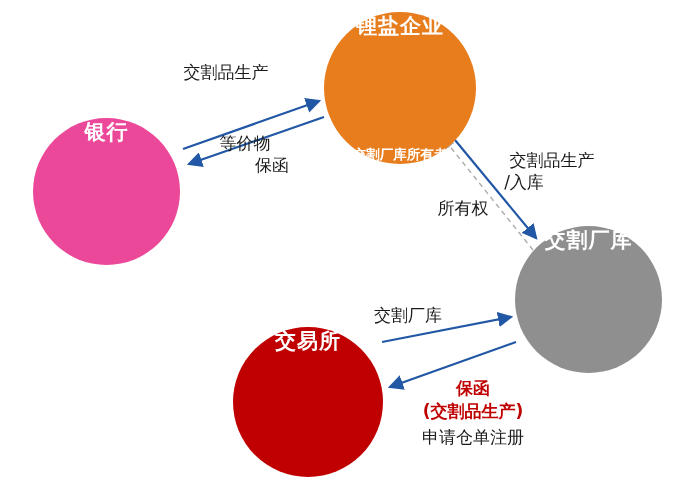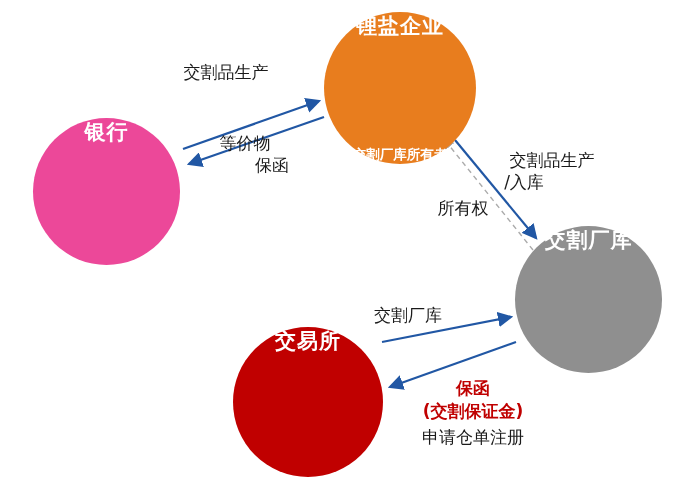--- a/index.html
+++ b/index.html
@@ -95,16 +95,16 @@
   <div class="edge-label" style="left:170px; top:90px;margin-top:43px;">等价物</div>
   <div class="edge-label" style="left:197px; top:155px;">保函</div>
 
   <div class="edge-label" style="left:477px; top:142px;margin-top:8px;">交割品生产</div>
   <div class="edge-label" style="left:388px; top:198px;">所有权</div>
   <div class="edge-label" style="left:449px; top:172px;">/入库</div>
 
   <div class="edge-label" style="left:333px; top:305px;">交割厂库</div>
 
   <div class="edge-label red" style="left:398px; top:378px;">保函</div>
-  <div class="edge-label red" style="left:398px; top:401px;">(交割保证金)</div>
+  <div class="edge-label red" style="left:398px; top:401px;">(交割品生产)</div>
   <div class="edge-label" style="left:398px; top:427px;">申请仓单注册</div>
 
 </div>
 
 </body></html>

